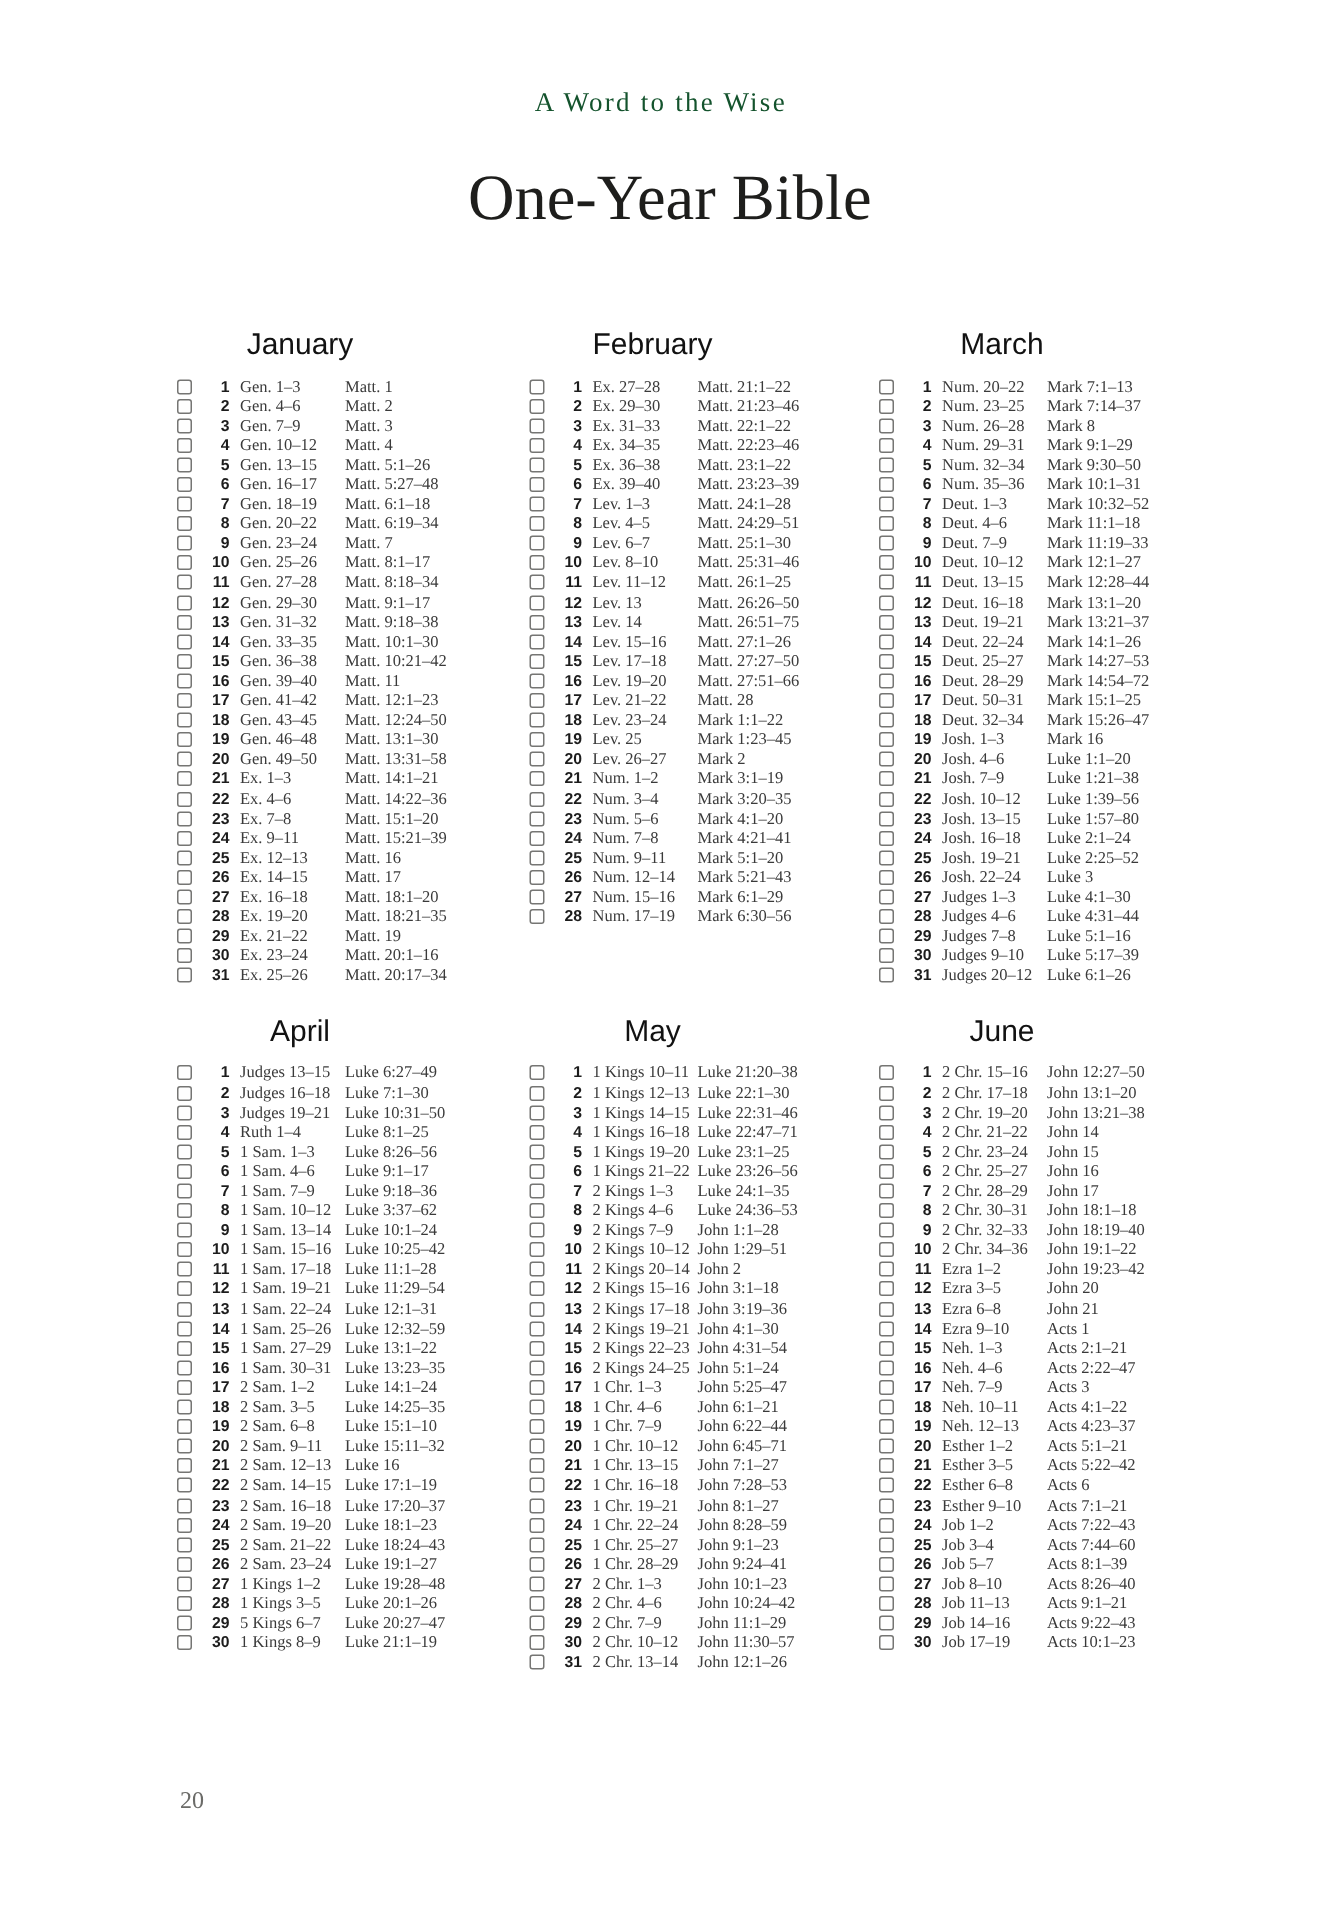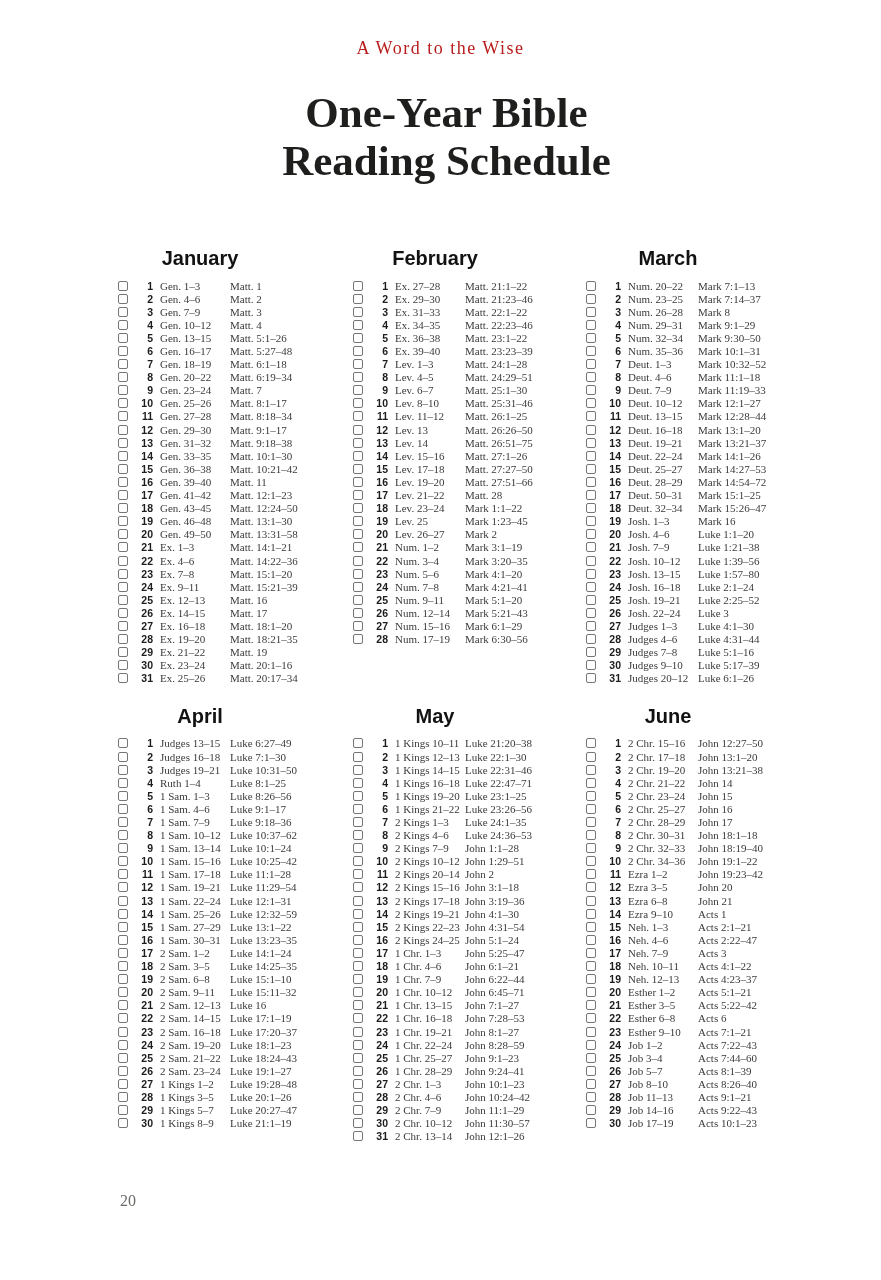--- a/index.html
+++ b/index.html
@@ -5,47 +5,47 @@
   html, body { margin: 0; padding: 0; }
   body {
     width: 881px; height: 1280px;
     background: #ffffff;
     position: relative;
     overflow: hidden;
     font-family: "Liberation Serif", serif;
     color: #3a3a3a;
   }
   .running-head {
-    padding-top: 38px;
+    padding-top: 58px;
     text-align: center;
     font-size: 18px;
     letter-spacing: 1.5px;
-    color: #b91c1c;
+    color: #14532d;
   }
   .book-title {
     margin-top: 30px;
     text-align: center;
     font-size: 43px;
     line-height: 48px;
     color: #1e1e1c;
-    font-weight: 700;
+    font-weight: 400;
     margin-left: 12px;
   }
   .months-grid {
     margin: 62px 0 0 110px;
     display: grid;
     grid-template-columns: 235px 233px 233px;
     row-gap: 20px;
   }
   .month-name {
     margin: 0 0 9px 0;
     width: 180px;
     text-align: center;
     font-family: "Liberation Sans", sans-serif;
-    font-weight: 700;
+    font-weight: 400;
     font-size: 20px;
     color: #121212;
   }
   .row {
     display: flex;
     align-items: center;
     height: 13.1px;
     font-size: 11px;
     white-space: nowrap;
   }
@@ -82,21 +82,20 @@
     color: #6b6b68;
   }
 </style>
 </head>
 <body>
 
 <div class="running-head">A Word to the Wise</div>
 
 <div class="book-title">
   <div>One-Year Bible</div>
-  <div>Reading Schedule</div>
 </div>
 
 <div class="months-grid">
   <section class="month">
     <div class="month-name">January</div>
     <div class="rows">
   <div class="row">
     <span class="cb"></span>
     <span class="day">1</span>
     <span class="ot">Gen. 1–3</span>
@@ -787,21 +786,21 @@
     <span class="cb"></span>
     <span class="day">7</span>
     <span class="ot">1 Sam. 7–9</span>
     <span class="nt">Luke 9:18–36</span>
   </div>
 
   <div class="row">
     <span class="cb"></span>
     <span class="day">8</span>
     <span class="ot">1 Sam. 10–12</span>
-    <span class="nt">Luke 10:37–62</span>
+    <span class="nt">Luke 3:37–62</span>
   </div>
 
   <div class="row">
     <span class="cb"></span>
     <span class="day">9</span>
     <span class="ot">1 Sam. 13–14</span>
     <span class="nt">Luke 10:1–24</span>
   </div>
 
   <div class="row">
@@ -933,21 +932,21 @@
   <div class="row">
     <span class="cb"></span>
     <span class="day">28</span>
     <span class="ot">1 Kings 3–5</span>
     <span class="nt">Luke 20:1–26</span>
   </div>
 
   <div class="row">
     <span class="cb"></span>
     <span class="day">29</span>
-    <span class="ot">1 Kings 5–7</span>
+    <span class="ot">5 Kings 6–7</span>
     <span class="nt">Luke 20:27–47</span>
   </div>
 
   <div class="row">
     <span class="cb"></span>
     <span class="day">30</span>
     <span class="ot">1 Kings 8–9</span>
     <span class="nt">Luke 21:1–19</span>
   </div>
 </div>

